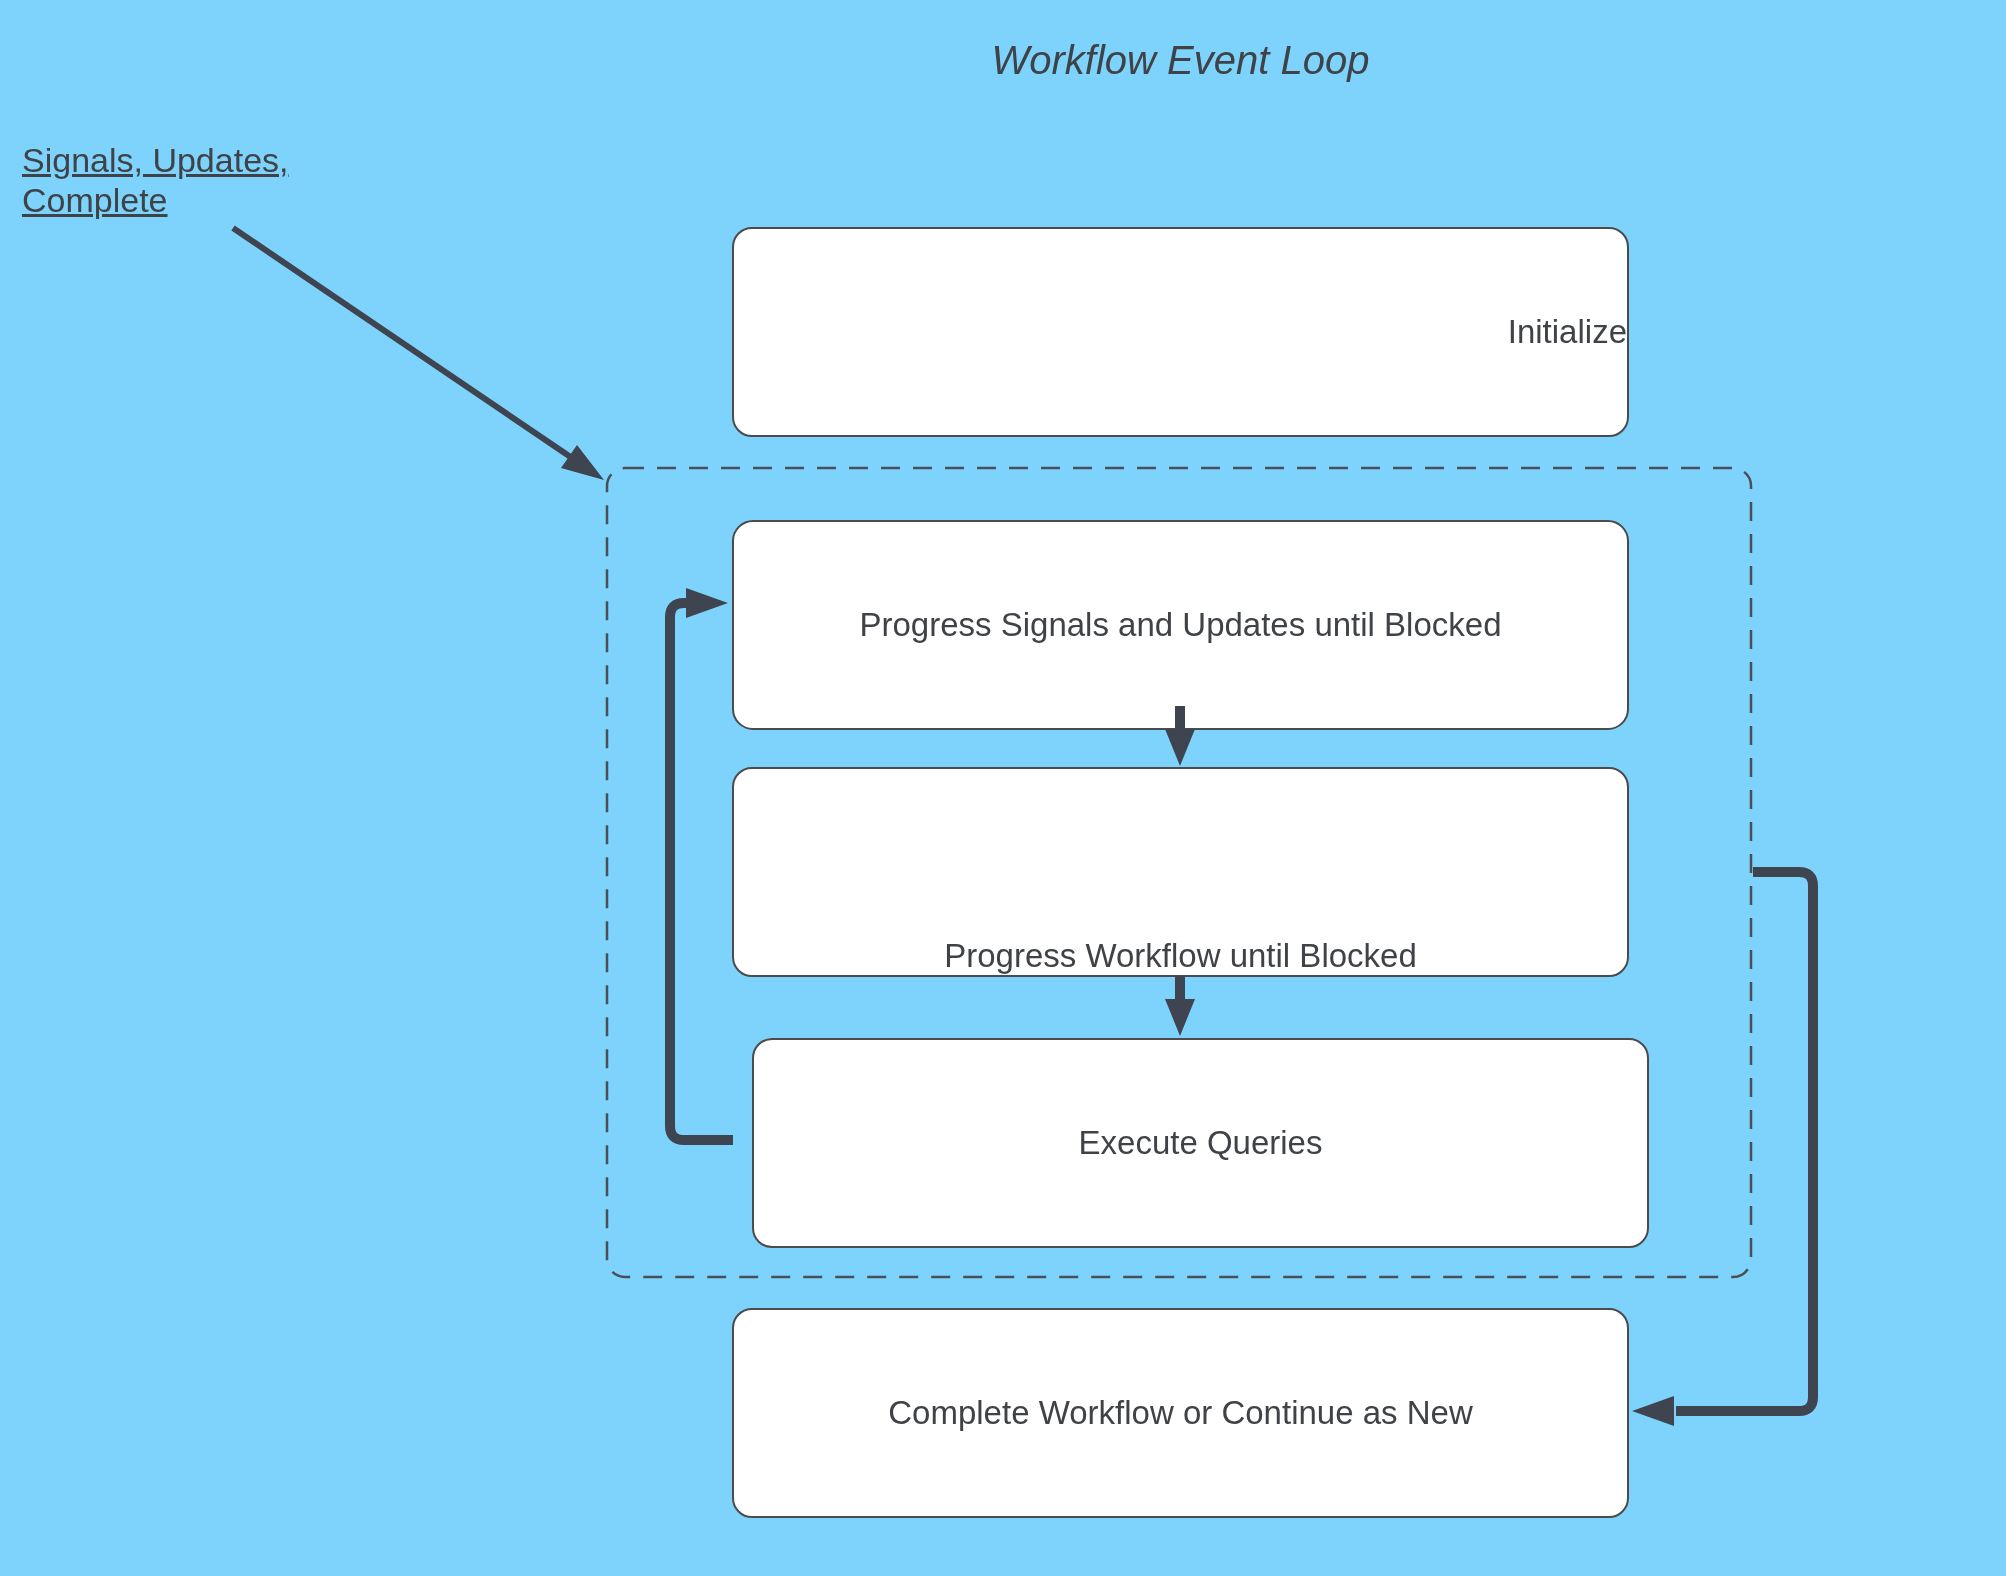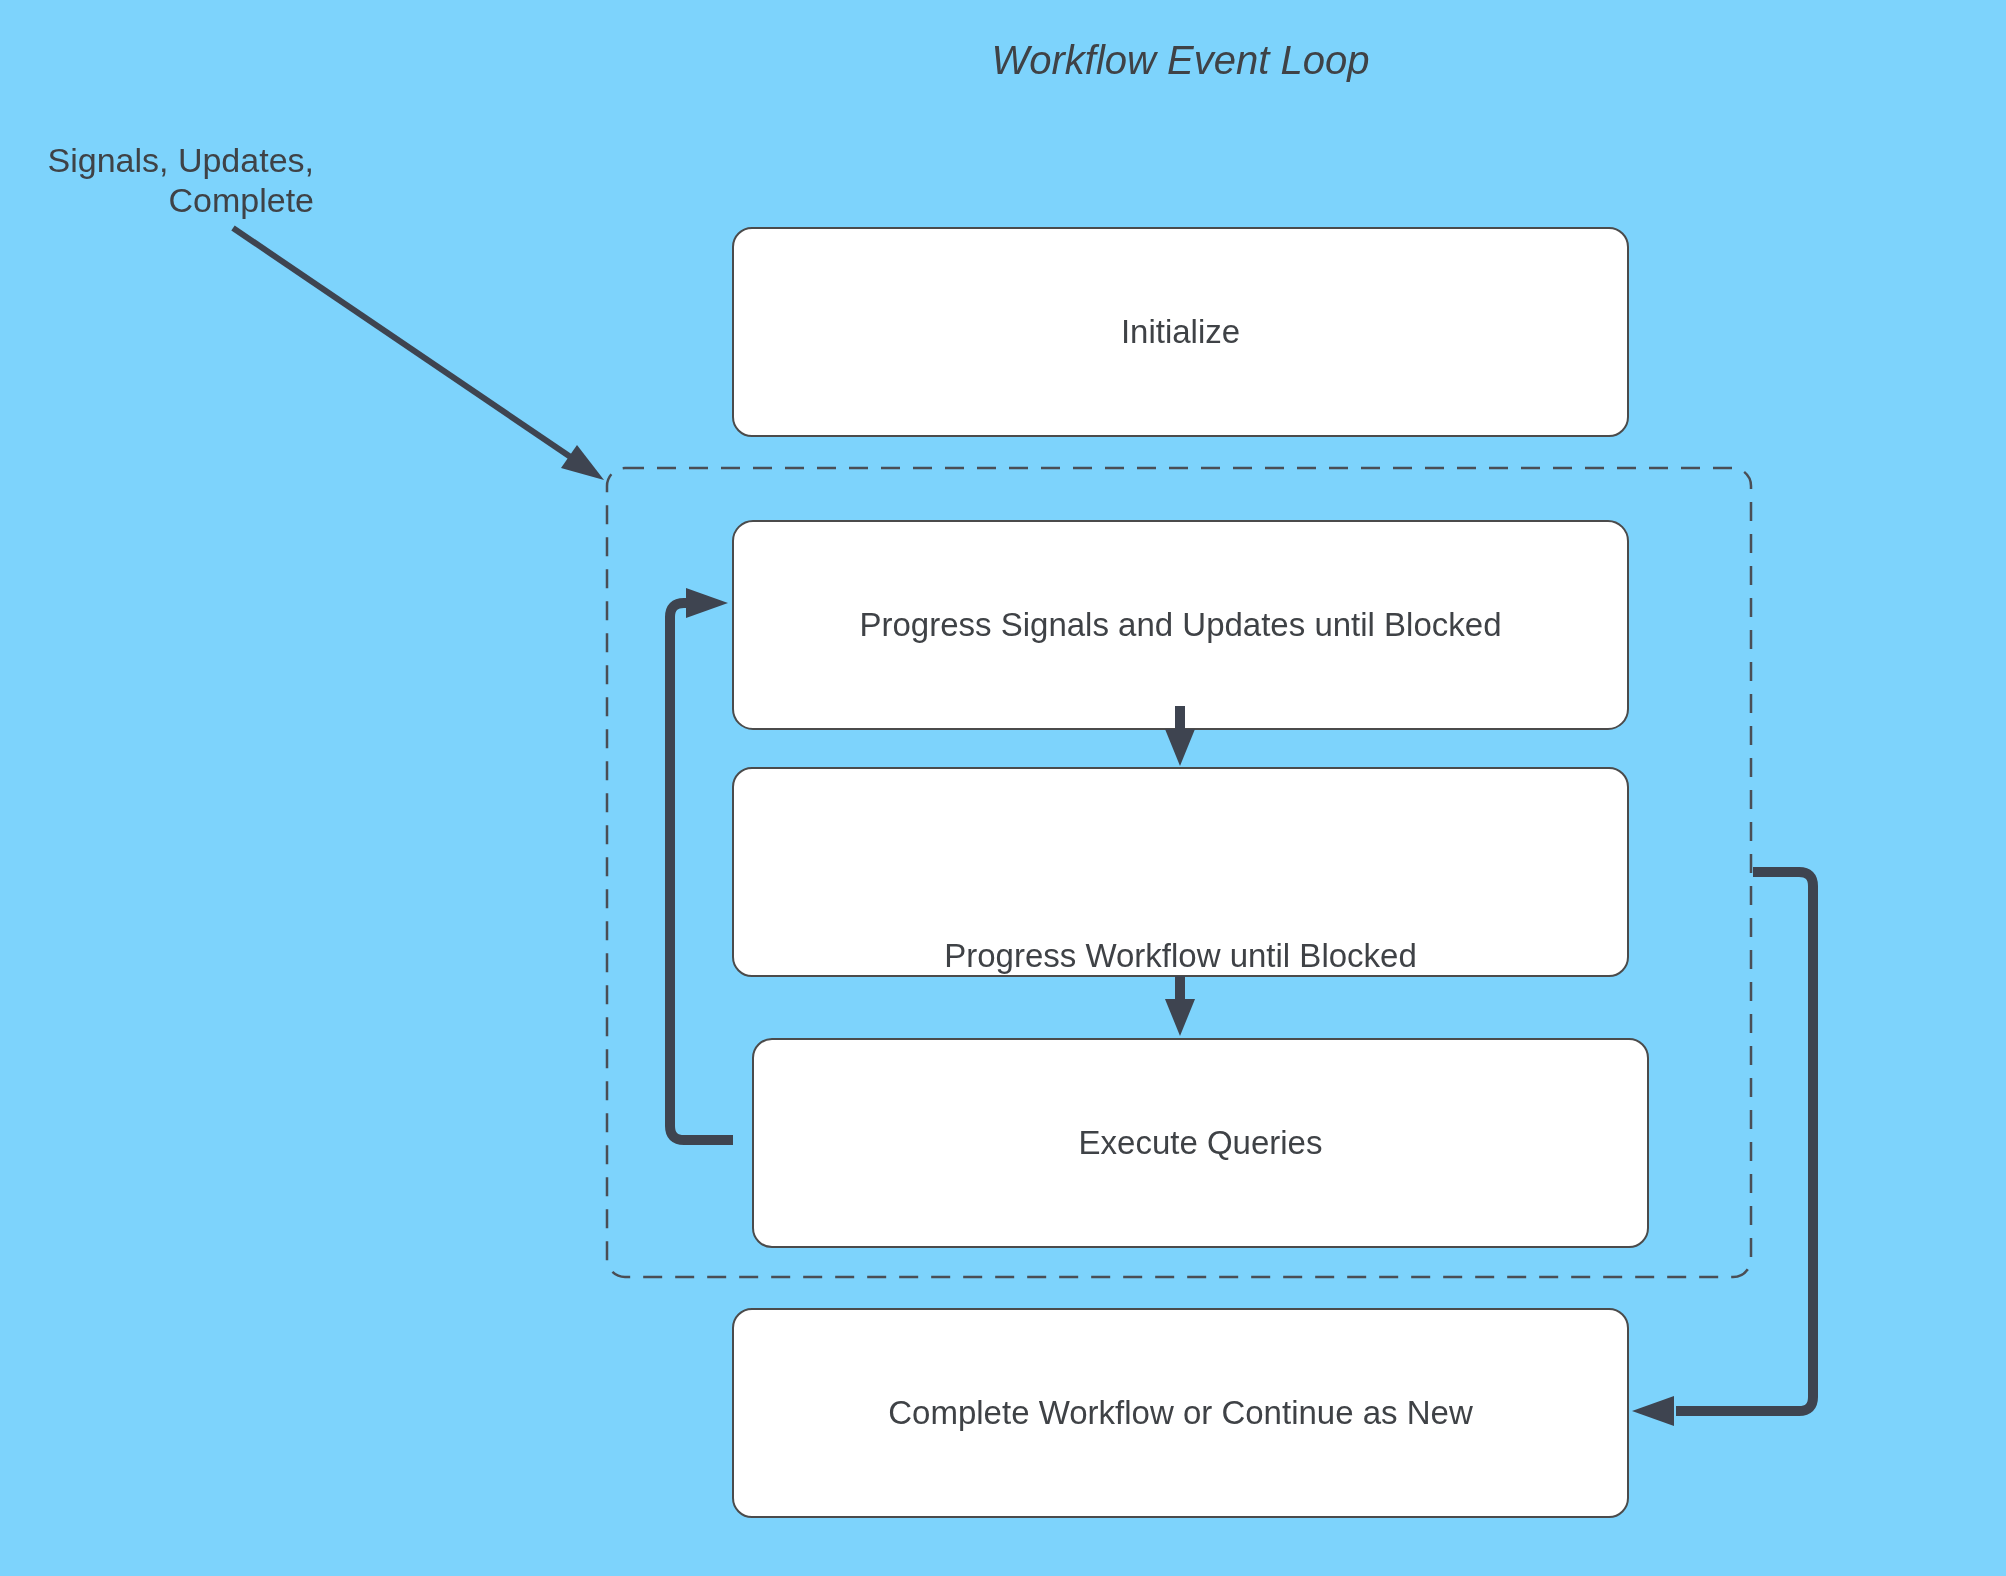--- a/index.html
+++ b/index.html
@@ -17,47 +17,48 @@
     top: 38px;
     width: 897px;
     text-align: center;
     font-size: 40px;
     font-style: italic;
     color: #3f4246;
     white-space: nowrap;
   }
   .annotation {
     position: absolute;
-    left: 14px;
+    left: 22px;
     top: 140px;
     width: 300px;
-    text-align: right;
+    text-align: left;
     font-size: 34px;
     line-height: 1.18;
     color: #3f4246;
+    text-decoration: underline;
   }
   .annotation span { display: block; }
   .node {
     position: absolute;
     left: 732px;
     width: 897px;
     height: 210px;
     box-sizing: border-box;
     background: #ffffff;
     border: 2px solid #4b4b4b;
     border-radius: 20px;
     display: flex;
     align-items: center;
     justify-content: center;
     font-size: 33px;
     color: #3f4246;
     z-index: 1;
     white-space: nowrap;
   }
-  .node-initialize { top: 227px; }
+  .node-initialize { top: 227px; justify-content: flex-end; }
   .node-progress-signals { top: 520px; border-radius: 21px; }
   .node-progress-workflow { top: 767px; align-items: flex-end; }
   .node-execute-queries { top: 1038px; margin-left: 20px; }
   .node-complete { top: 1308px; text-align: center; }
   .overlay {
     position: absolute;
     left: 0; top: 0;
     width: 2006px;
     height: 1576px;
     z-index: 2;

